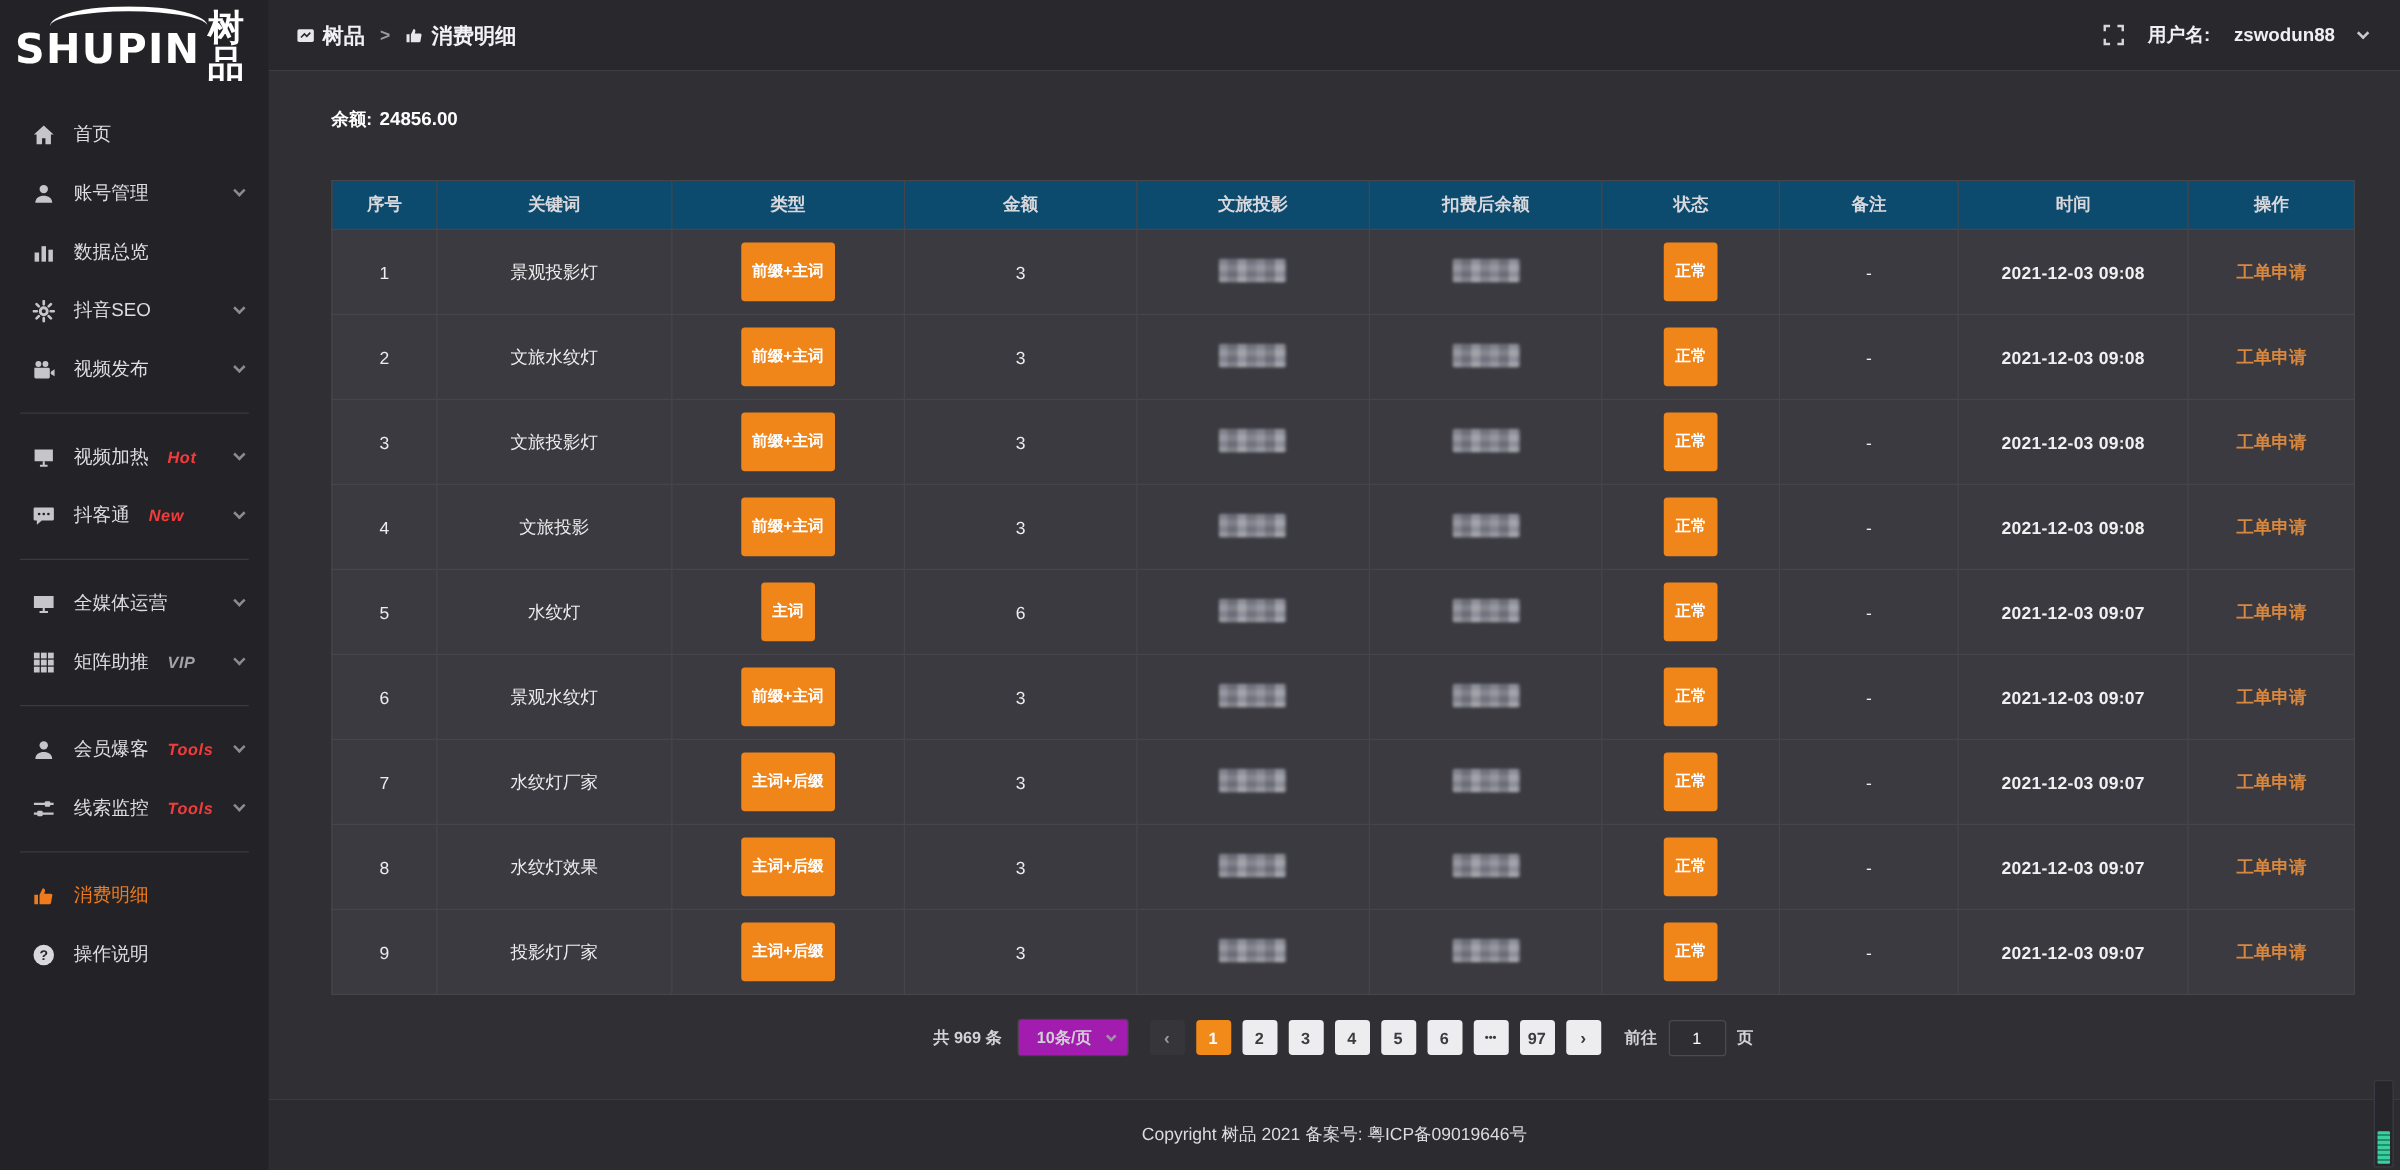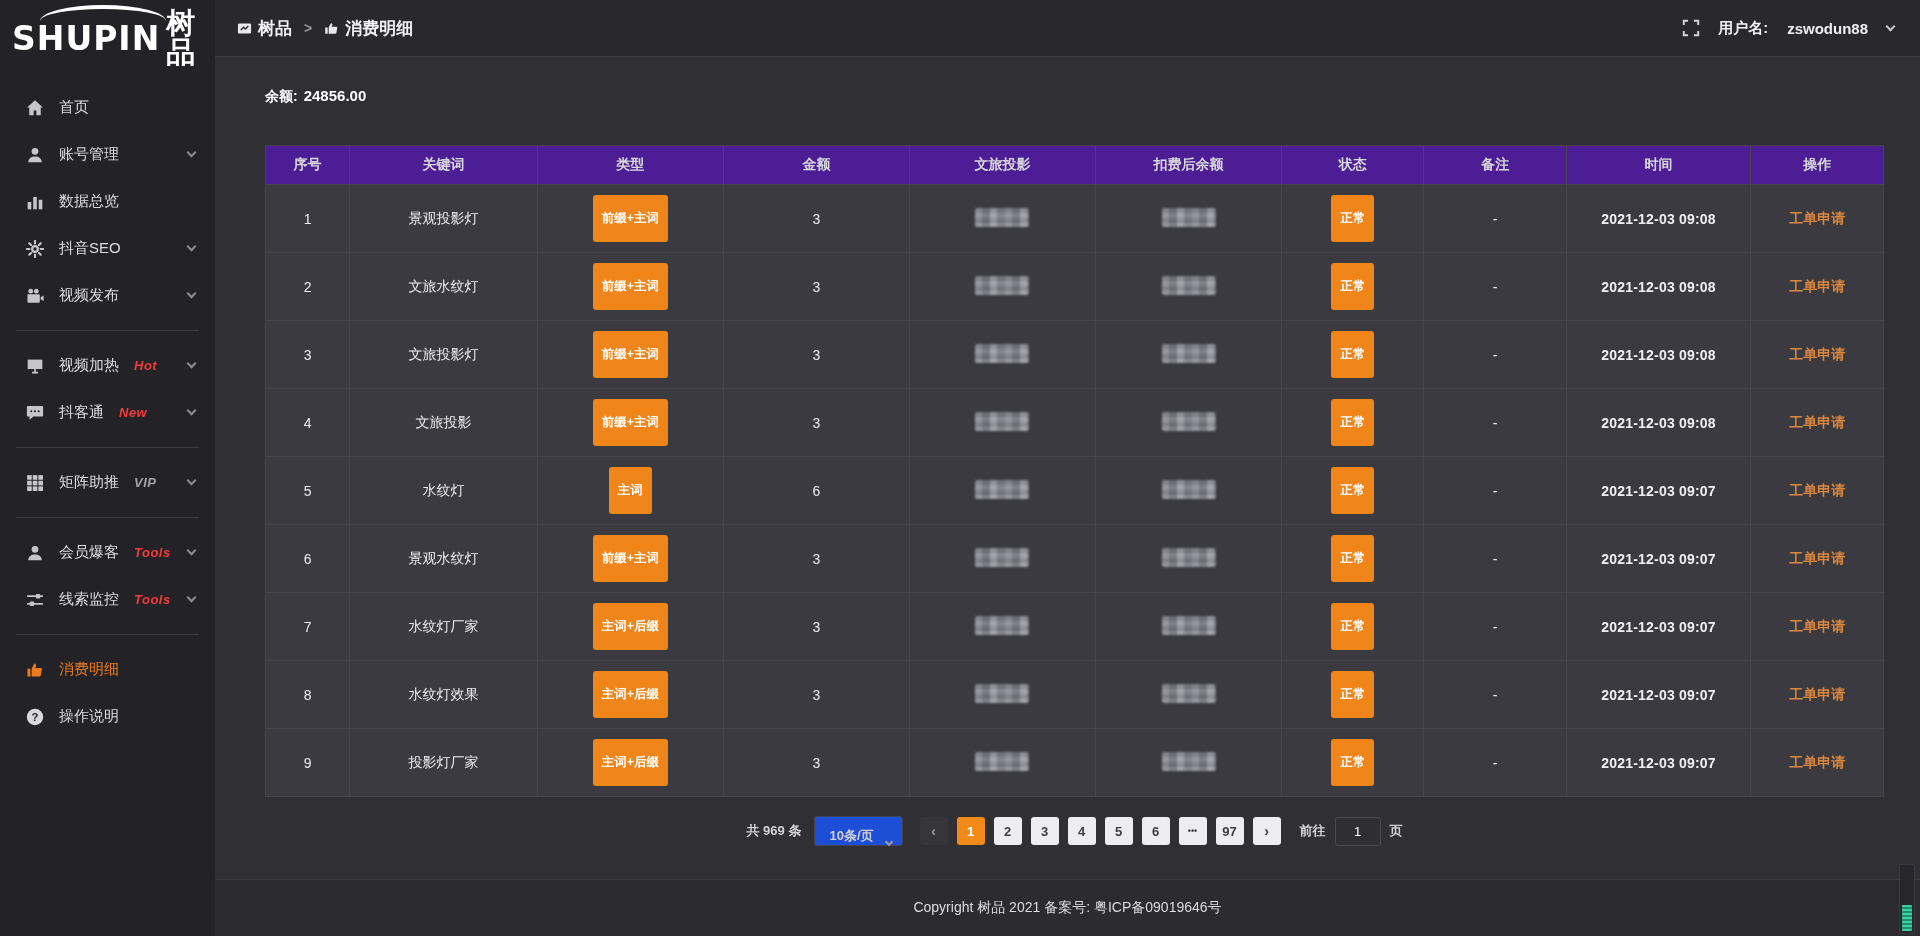--- a/index.html
+++ b/index.html
@@ -41,35 +41,35 @@
   .fs-icon svg { width:100%; height:100%; display:block; }
   .user-box { display:flex; align-items:center; gap:19px; color:#f0f0f2; font-size:15px; font-weight:bold; cursor:pointer; }
   .user-box .chev { margin:0; border-color:#c9c9cd; margin-top:-3px; }
 
   
   .content { flex:1; padding:0 36px 0 50px; }
   .balance { margin:30px 0 39px; font-size:14px; font-weight:bold; color:#fff; }
   .balance b { margin-left:6px; font-size:15px; }
 
   table { width:100%; border-collapse:collapse; table-layout:fixed; background:#3a3a40; }
-  th { height:39px; background:#4c1d95; color:#d8d8dc; font-size:14px; font-weight:bold; border:1px solid #45454b; }
+  th { height:39px; background:#0c4a6e; color:#d8d8dc; font-size:14px; font-weight:bold; border:1px solid #45454b; }
   td { height:68px; text-align:center; font-size:14px; color:#ededef; border:1px solid #45454b; }
   .tag { display:inline-block; background:#f08519; color:#fff; border-radius:3px; padding:15px 9px; font-size:12.5px; font-weight:bold; }
   .censor { display:inline-block; width:54px; height:19px; border-radius:2px; opacity:.9;
     background:
       linear-gradient(90deg, #98989e 0 25%, #7c7c82 25% 50%, #a7a7ab 50% 75%, #84848a 75%),
       linear-gradient(0deg, #8b8b90 0 50%, #75757b 50%);
     background-size: 30px 10px, 14px 10px; background-blend-mode: overlay; filter: blur(1.2px); }
   a.op-link { color:#d8873f; text-decoration:none; font-weight:bold; cursor:pointer; }
   .time-cell { letter-spacing:.2px; font-weight:bold; color:#f0f0f2; }
 
   
   .pagination { display:flex; align-items:center; justify-content:center; gap:9px; margin-top:19px; font-size:13px; color:#d3d3d6; }
   .pg-total { margin-right:4px; font-weight:bold; }
-  .pg-select { height:30px; background:#1d4ed8; border:1px solid #45454b; border-radius:3px; display:flex; align-items:flex-end;
+  .pg-select { height:30px; background:#a21caf; border:1px solid #45454b; border-radius:3px; display:flex; align-items:center;
                gap:12px; padding:0 10px 0 14px; color:#cfcfd3; font-weight:bold; cursor:pointer; margin-right:8px; }
   .pg-select .chev { margin:0; width:6px; height:6px; border-color:#9a9a9e; margin-top:-3px; }
   .pg-btn { min-width:28px; height:28px; padding:0 5px; border:none; border-radius:3px; background:#ededf0; color:#3c3c40;
             font-size:13px; font-weight:bold; display:flex; align-items:center; justify-content:center; cursor:pointer; }
   .pg-btn.active { background:#f28a1a; color:#fff; }
   .pg-btn.prev { background:#35353a; color:#9a9a9e; }
   .pg-arrow { font-size:14px; line-height:1; }
   .pg-goto { display:flex; align-items:center; gap:9px; margin-left:10px; font-weight:bold; }
   .goto-input { width:46px; height:29px; background:#2e2e33; border:1px solid #4a4a50; border-radius:3px;
                 color:#fff; text-align:center; font-size:13px; font-family:inherit; }
@@ -168,20 +168,30 @@
                 <circle cx="8" cy="6.4" r=".95"></circle>
                 <circle cx="11.3" cy="6.4" r=".95"></circle>
               </g>
             </svg>
           </span>
           <span>抖客通</span>
           <span class="badge red">New</span>
           <span class="chev"></span>
         </div>
         <div class="menu-divider"></div>
+        <div class="menu-item">
+          <span class="icon">
+            <svg viewBox="0 0 16 16">
+              <path fill="currentColor" d="M1 2.4h14V11H1z"></path>
+              <path stroke="currentColor" stroke-width="1.5" d="M5 13.9h6M8 11v2.9"></path>
+            </svg>
+          </span>
+          <span>全媒体运营</span>
+          <span class="chev"></span>
+        </div>
         <div class="menu-item">
           <span class="icon">
             <svg viewBox="0 0 16 16" fill="currentColor">
               <rect x="1" y="1" width="4.1" height="4.1"></rect>
               <rect x="6" y="1" width="4.1" height="4.1"></rect>
               <rect x="11" y="1" width="4.1" height="4.1"></rect>
               <rect x="1" y="6" width="4.1" height="4.1"></rect>
               <rect x="6" y="6" width="4.1" height="4.1"></rect>
               <rect x="11" y="6" width="4.1" height="4.1"></rect>
               <rect x="1" y="11" width="4.1" height="4.1"></rect>

